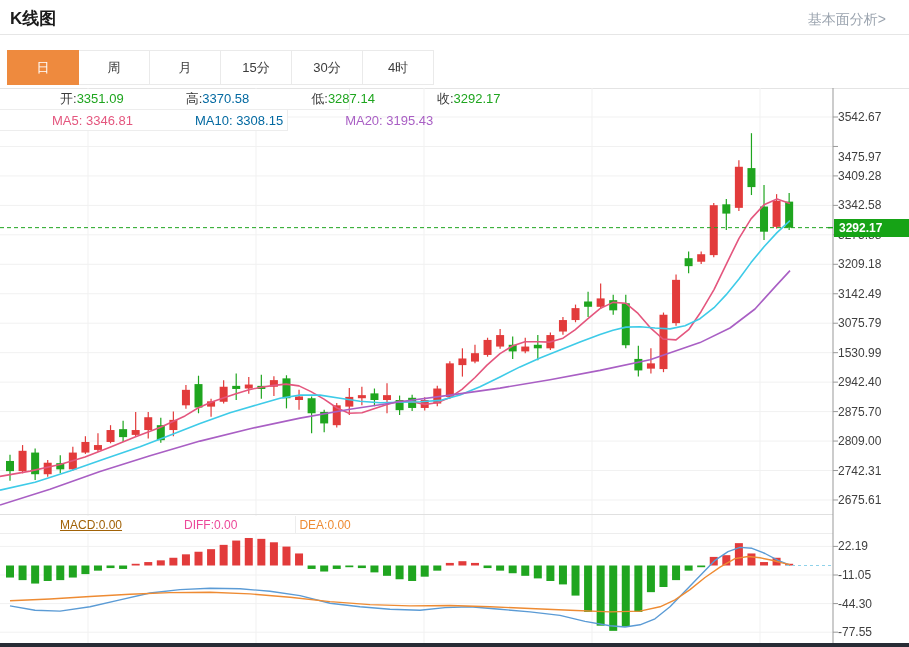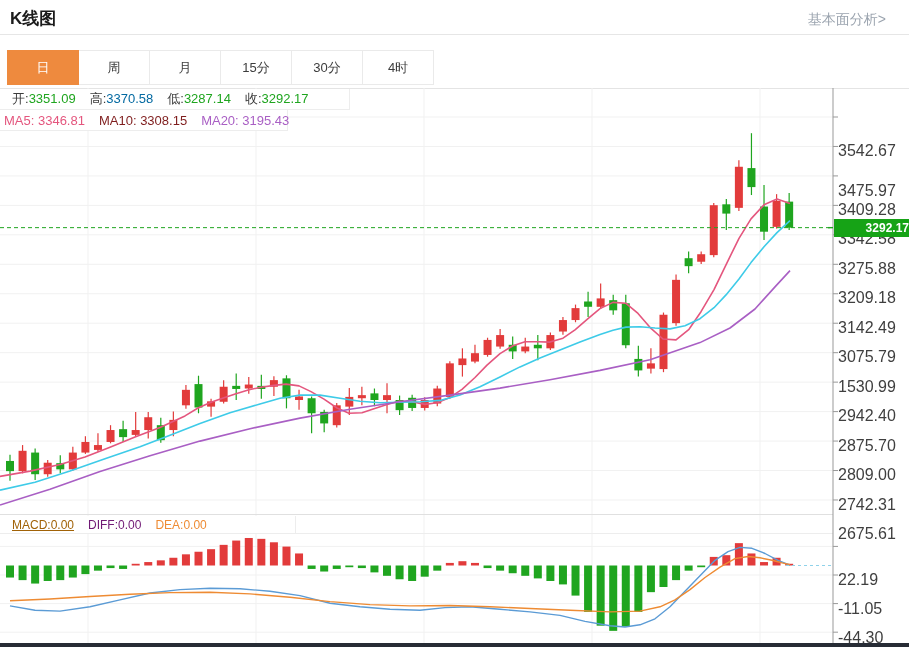--- a/index.html
+++ b/index.html
@@ -1,37 +1,37 @@
 <!DOCTYPE html>
 <html><head>
 <meta charset="utf-8">
 <style>
   html,body{margin:0;padding:0;background:#fff;}
   #app{position:relative;width:909px;height:647px;background:#fff;overflow:hidden;
-       font-family:"Liberation Sans","DejaVu Sans",sans-serif;text-align:right;}
+       font-family:"Liberation Sans","DejaVu Sans",sans-serif;}
   .abs{position:absolute;}
   #title{left:10px;top:7px;font-size:17px;font-weight:bold;color:#1b1b1b;z-index:5;}
   #fa-link{right:23px;top:11px;font-size:14px;color:#9aa3ae;z-index:5;cursor:pointer;}
   #hdr-divider{left:0;top:34px;width:909px;height:1px;background:#e6e6e6;}
   #tabbar{left:7px;top:50px;height:35px;display:flex;z-index:5;}
   .tab{width:70px;height:33px;border:1px solid #eaeaea;border-left:none;box-sizing:content-box;
        display:flex;align-items:center;justify-content:center;font-size:13px;color:#3c3c3c;
        background:#fff;cursor:pointer;}
   .tab:first-child{border-left:1px solid #eaeaea;}
   .tab.sel{background:#ee8a3e;border-color:#ee8a3e;color:#fff;}
   #chart-top-border{left:0;top:88px;width:909px;height:1px;background:#e4e4e4;}
   #svg-wrap{left:0;top:0;width:909px;height:647px;z-index:1;}
   .legendbox{background:#fff;z-index:4;display:flex;align-items:center;
              border-right:1px solid #ededed;border-bottom:1px solid #ededed;}
   #legend-ohlc{left:0;top:89px;width:337px;height:20px;padding-left:12px;font-size:13px;}
   #legend-ma{left:0;top:110px;width:283px;height:20px;padding-left:4px;font-size:13px;}
   #legend-macd{left:0;top:516px;width:283px;height:17px;padding-left:12px;font-size:12px;}
-  .lg-pair{margin-right:14px;white-space:nowrap;}
+  .lg-pair{margin-right:14px;white-space:nowrap;margin-left:48px;}
   .lg-lab{color:#3c3c3c;}
-  .axis-label{position:absolute;left:838px;font-size:16px;color:#3f3f3f;z-index:3;white-space:nowrap;margin-top:32px;}
+  .axis-label{position:absolute;left:838px;font-size:12px;color:#3f3f3f;z-index:3;white-space:nowrap;}
   #price-badge{left:834px;top:219px;width:70px;height:18px;background:#16a316;color:#fff;
                font-size:12px;font-weight:bold;line-height:18px;padding-left:5px;z-index:6;}
   #bottom-bar{left:0;top:643px;width:909px;height:4px;background:#272c35;z-index:7;}
 </style>
 </head>
 <body>
 
 <div id="app">
   <div class="abs" id="title">K线图</div>
   <div class="abs" id="fa-link">基本面分析&gt;</div>
@@ -296,26 +296,26 @@
       </svg></div>
 
   <div class="abs legendbox" id="legend-ohlc">
       <span class="lg-pair"><span class="lg-lab">开:</span><span style="color: rgb(31, 165, 31);">3351.09</span></span>
       <span class="lg-pair"><span class="lg-lab">高:</span><span style="color: #0369a1;">3370.58</span></span>
       <span class="lg-pair"><span class="lg-lab">低:</span><span style="color: rgb(31, 165, 31);">3287.14</span></span>
       <span class="lg-pair"><span class="lg-lab">收:</span><span style="color: rgb(31, 165, 31);">3292.17</span></span>
     </div>
   <div class="abs legendbox" id="legend-ma">
       <span class="lg-pair" style="color: rgb(228, 86, 126);">MA5: 3346.81</span>
-      <span class="lg-pair" style="color: #7f1d1d;">MA10: 3308.15</span>
+      <span class="lg-pair" style="color: #0369a1;">MA10: 3308.15</span>
       <span class="lg-pair" style="color: rgb(169, 95, 196);">MA20: 3195.43</span>
     </div>
   <div class="abs legendbox" id="legend-macd">
       <span class="lg-pair" style="color: #a16207; text-decoration: underline;">MACD:0.00</span>
-      <span class="lg-pair" style="color: #701a75;">DIFF:0.00</span>
+      <span class="lg-pair" style="color: #ec4899;">DIFF:0.00</span>
       <span class="lg-pair" style="color: rgb(238, 139, 51);">DEA:0.00</span>
     </div>
 
   <div id="axis-labels">
       <div class="axis-label" style="top: 110px;">3542.67</div>
       <div class="axis-label" style="top: 150px;">3475.97</div>
       <div class="axis-label" style="top: 168.92px;">3409.28</div>
       <div class="axis-label" style="top: 198.38px;">3342.58</div>
       <div class="axis-label" style="top: 227.84px;">3275.88</div>
       <div class="axis-label" style="top: 257.3px;">3209.18</div>

